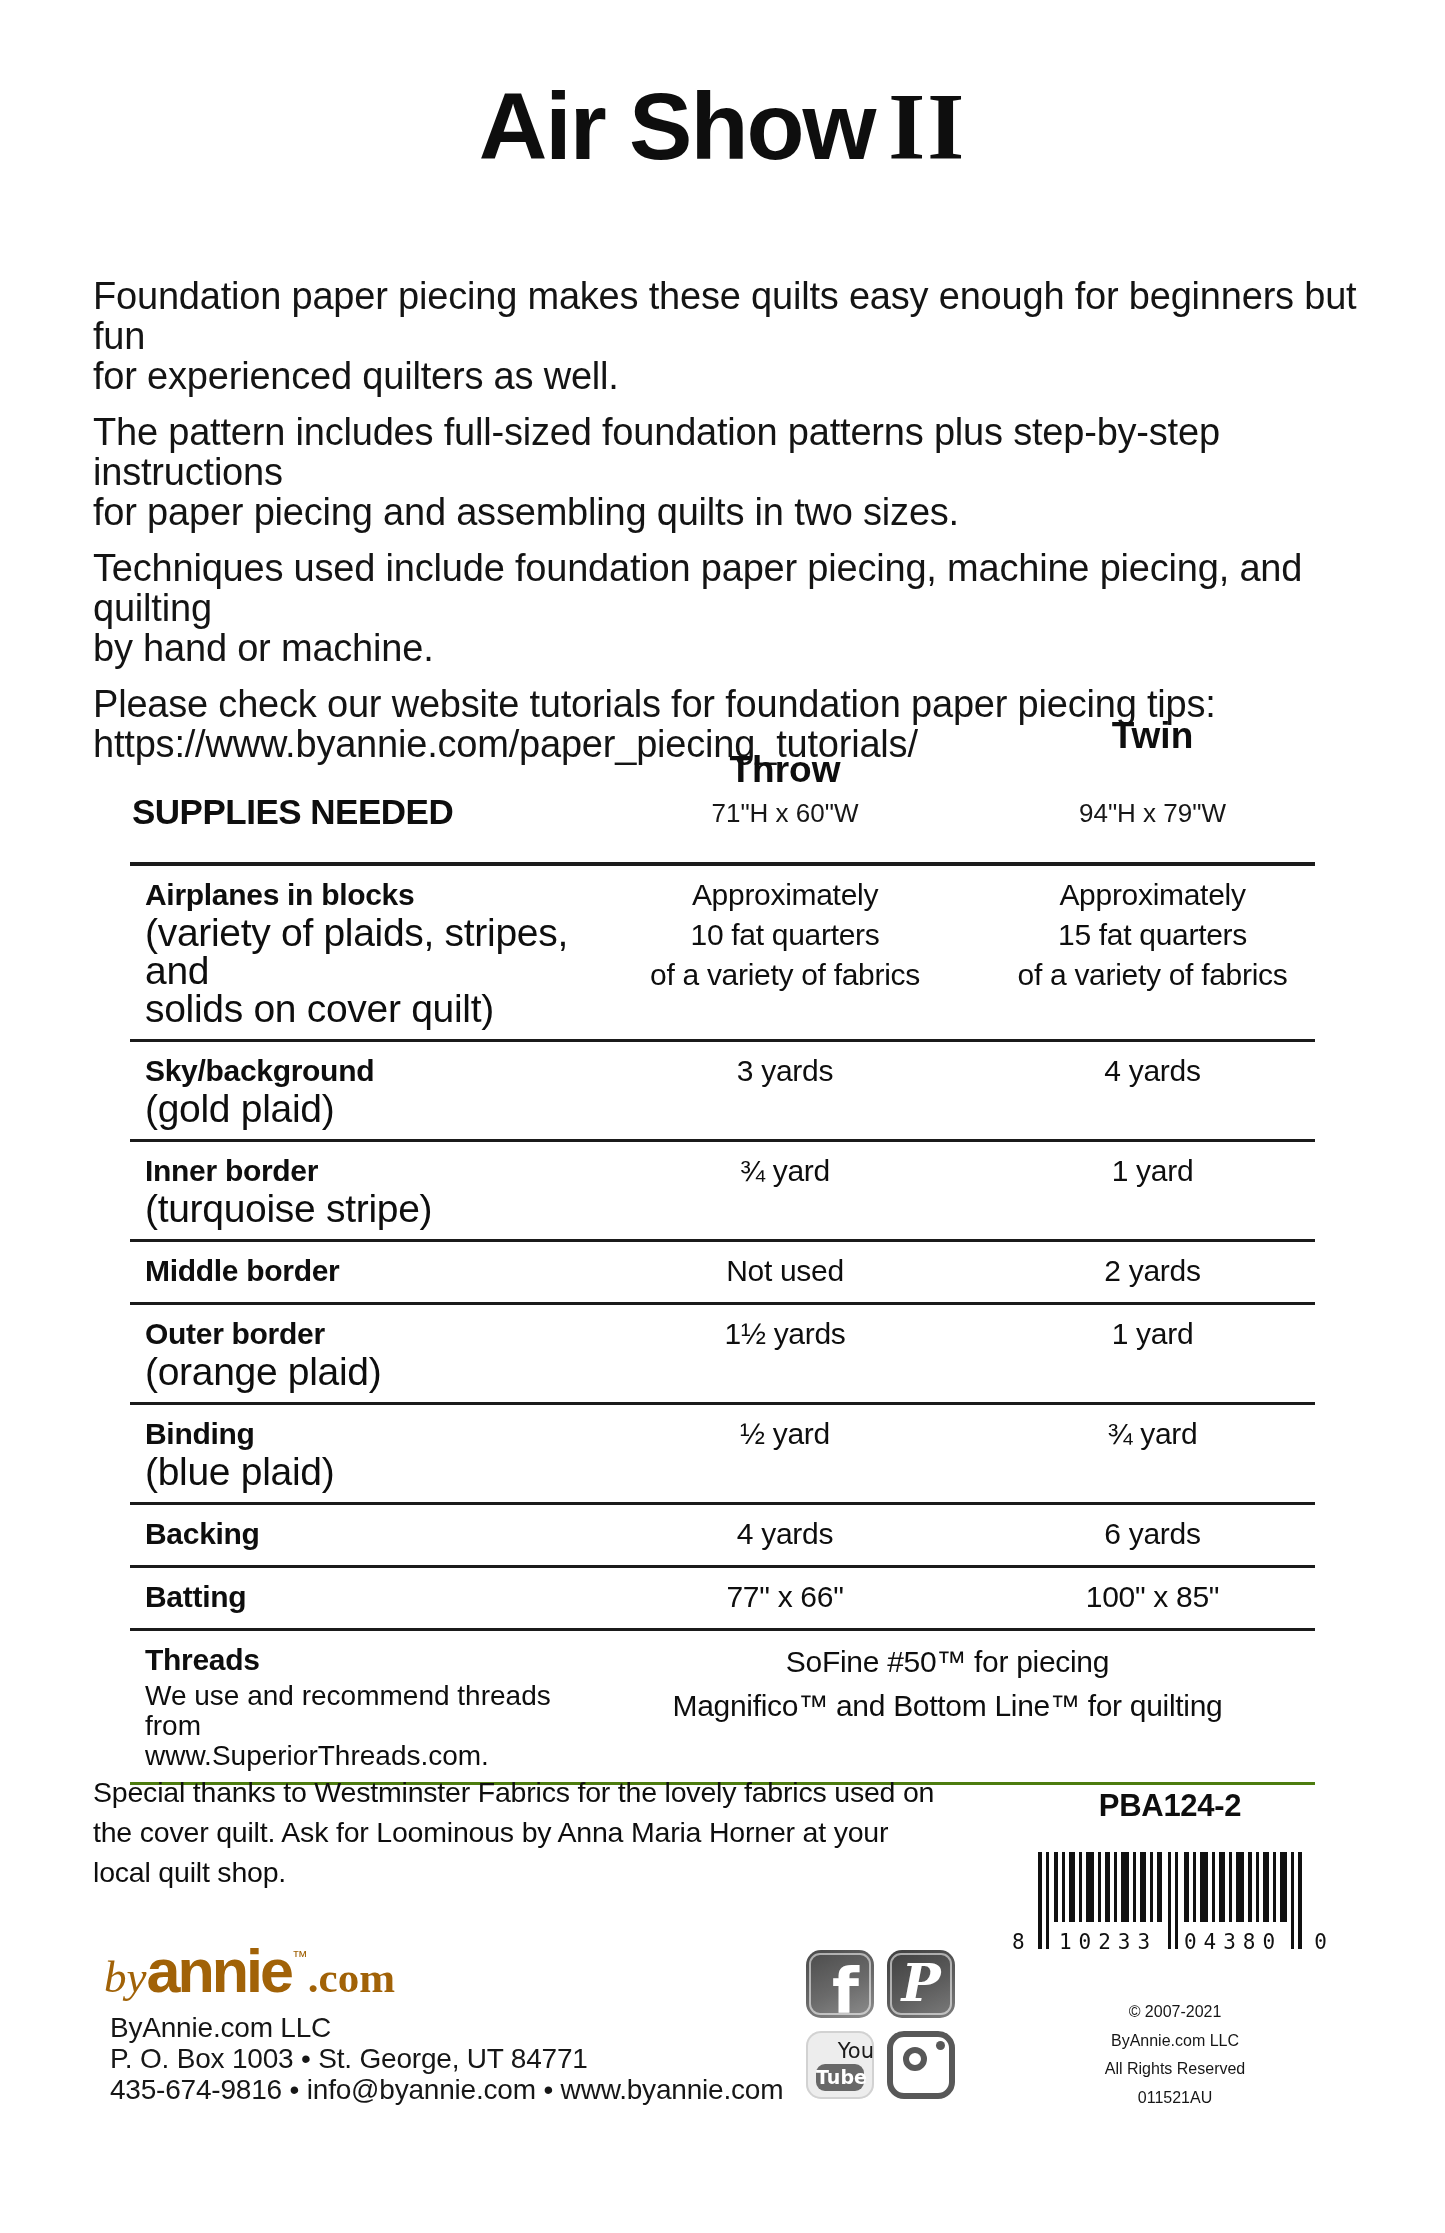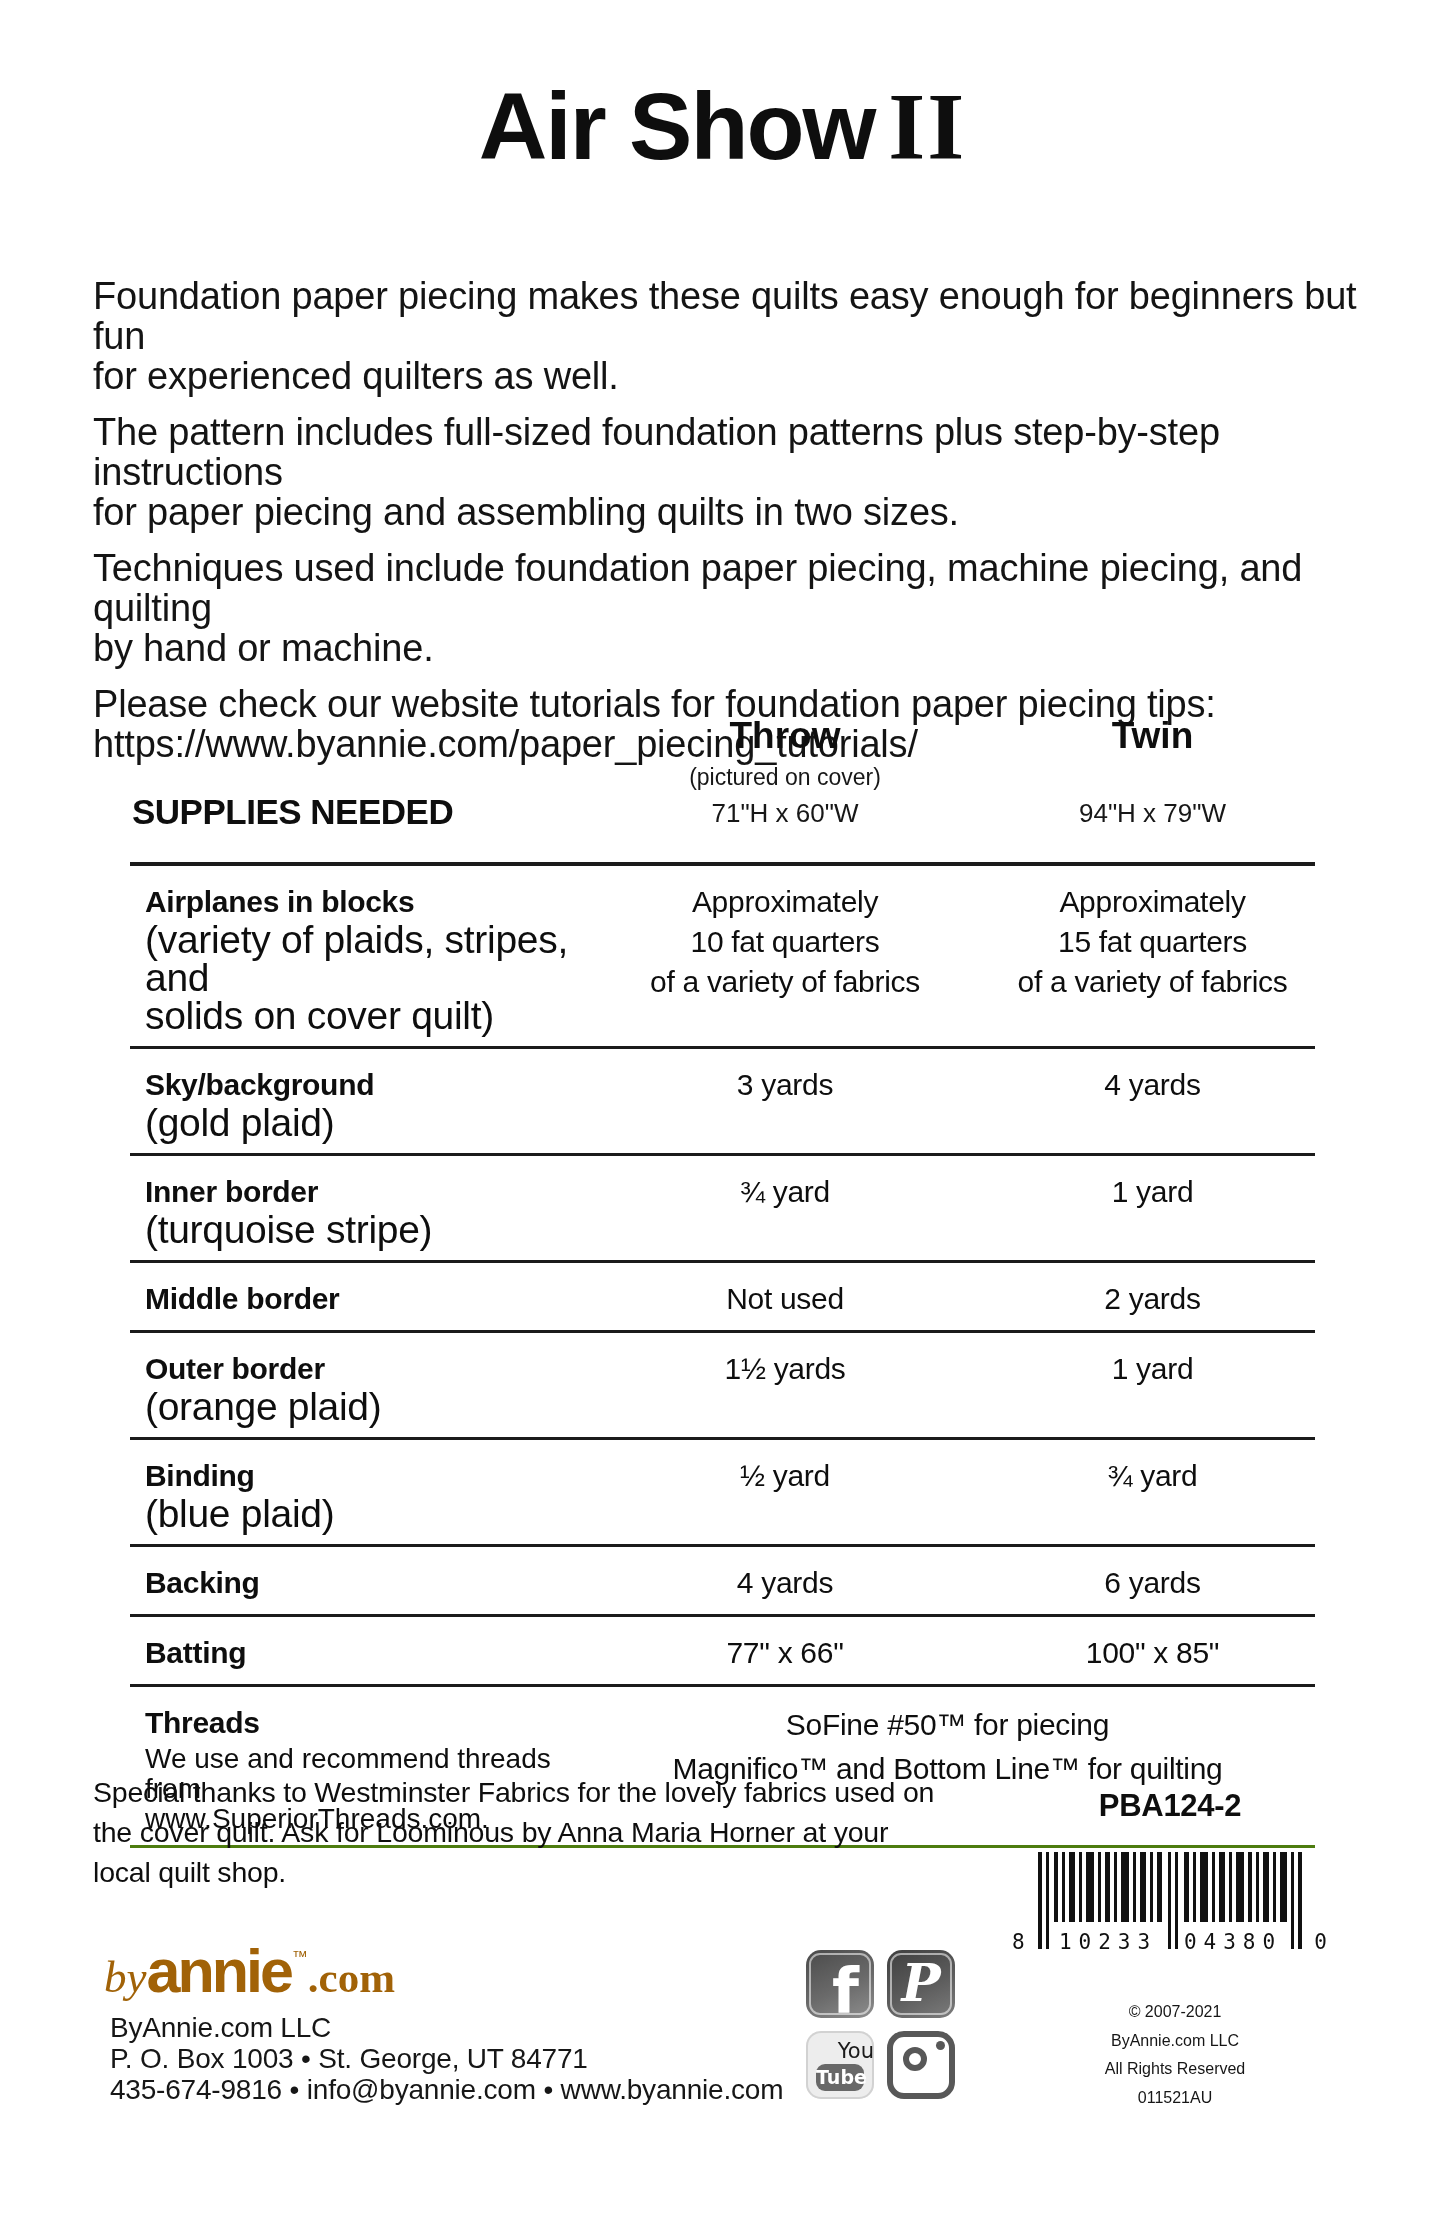--- a/index.html
+++ b/index.html
@@ -67,21 +67,21 @@
   }
   .colhead { text-align: center; display: flex; flex-direction: column; justify-content: flex-end; }
   .colhead .name { font-size: 37px; font-weight: 600; line-height: 48px; }
   .colhead .note { font-size: 23px; line-height: 34px; min-height: 34px; color: #171717; }
   .colhead .dims { font-size: 26px; line-height: 38px; color: #171717; }
 
   .row {
     display: grid;
     grid-template-columns: 450px 410px 325px;
     border-bottom: 3px solid #1b1b1b;
-    padding: 16px 0 11px 0;
+    padding: 9px 0 11px 0;
   }
   .row:last-child { border-bottom: 3px solid #4d7c0f; }
   .cell-label { padding-left: 15px; }
   .cell-label .label { font-size: 30px; font-weight: bold; line-height: 39px; letter-spacing: -0.3px; }
   .cell-label .sub { font-size: 39px; font-weight: normal; line-height: 38px; letter-spacing: -0.3px; }
   .val { text-align: center; font-size: 30px; line-height: 40px; letter-spacing: -0.3px; align-self: start; }
   .threads-note { font-size: 28px; line-height: 30px; margin-top: 2px; }
   .threads-val {
     grid-column: 2 / 4;
     text-align: center;
@@ -245,21 +245,20 @@
     <p class="ml">Please check our website tutorials for foundation paper piecing tips:
 https://www.byannie.com/paper_piecing_tutorials/</p>
   </div>
 
   <div class="supplies">
 
     <div class="sup-header">
       <div class="sup-title">SUPPLIES NEEDED</div>
       <div class="colhead">
         <div class="name">Throw</div>
-        <div class="note">(pictured on cover)</div>
         <div class="dims">71"H x 60"W</div>
       </div>
       <div class="colhead">
         <div class="name">Twin</div>
         <div class="note"></div>
         <div class="dims">94"H x 79"W</div>
       </div>
     </div>
 
     <div class="row">

